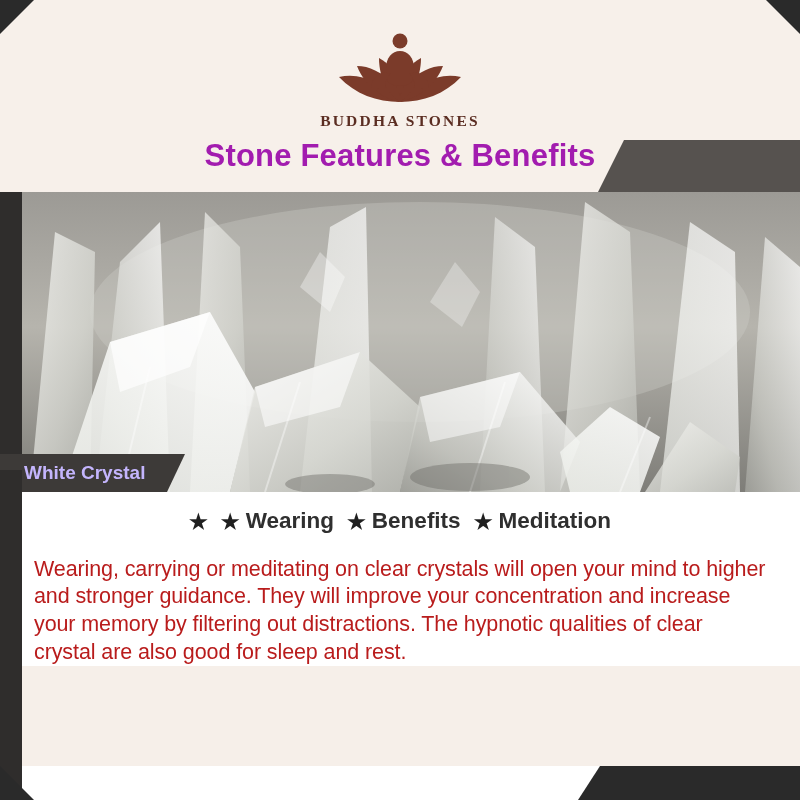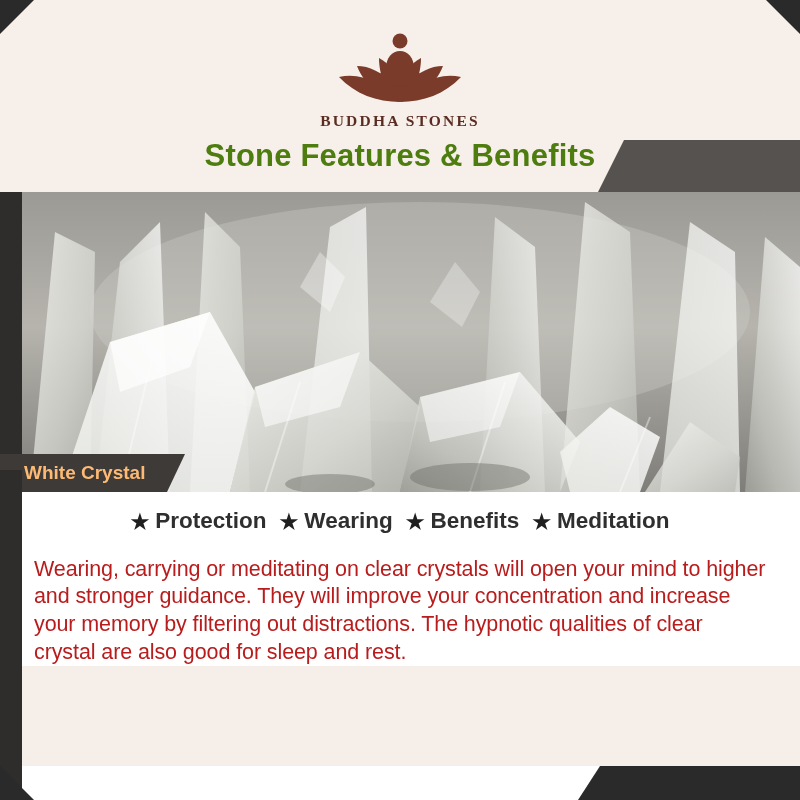--- a/index.html
+++ b/index.html
@@ -81,21 +81,21 @@
     background: #f7f0ea;
     z-index: 5;
   }
   .title-band .title {
     position: absolute;
     left: 0; right: 0;
     top: -2px;
     text-align: center;
     font-size: 31px;
     font-weight: bold;
-    color: #4d7c0f;
+    color: #a21caf;
     letter-spacing: 0.2px;
   }
   
   .title-notch {
     position: absolute;
     right: 0;
     top: 0;
     width: 176px;
     height: 52px;
     background: #56524f;
@@ -125,21 +125,21 @@
   }
   .hero-caption {
     position: absolute;
     left: 0;
     bottom: 0;
     height: 38px;
     padding: 0 22px 0 24px;
     display: flex;
     align-items: center;
     background: #3d3a38;
-    color: #fdba74;
+    color: #c4b5fd;
     font-size: 19px;
     font-weight: bold;
     z-index: 8;
   }
   .hero-caption:after {
     content: "";
     position: absolute;
     right: -18px;
     top: 0;
     width: 0; height: 0;
@@ -333,21 +333,20 @@
       </svg>
     </div>
     <div class="hero-left-bar"></div>
     <div class="hero-caption">White Crystal</div>
   </div>
 
   <div class="content">
     <div class="benefits">
       <span class="benefit">
         <span class="star">★</span>
-        <span>Protection</span>
       </span>
       <span class="benefit">
         <span class="star">★</span>
         <span>Wearing</span>
       </span>
       <span class="benefit">
         <span class="star">★</span>
         <span>Benefits</span>
       </span>
       <span class="benefit">

